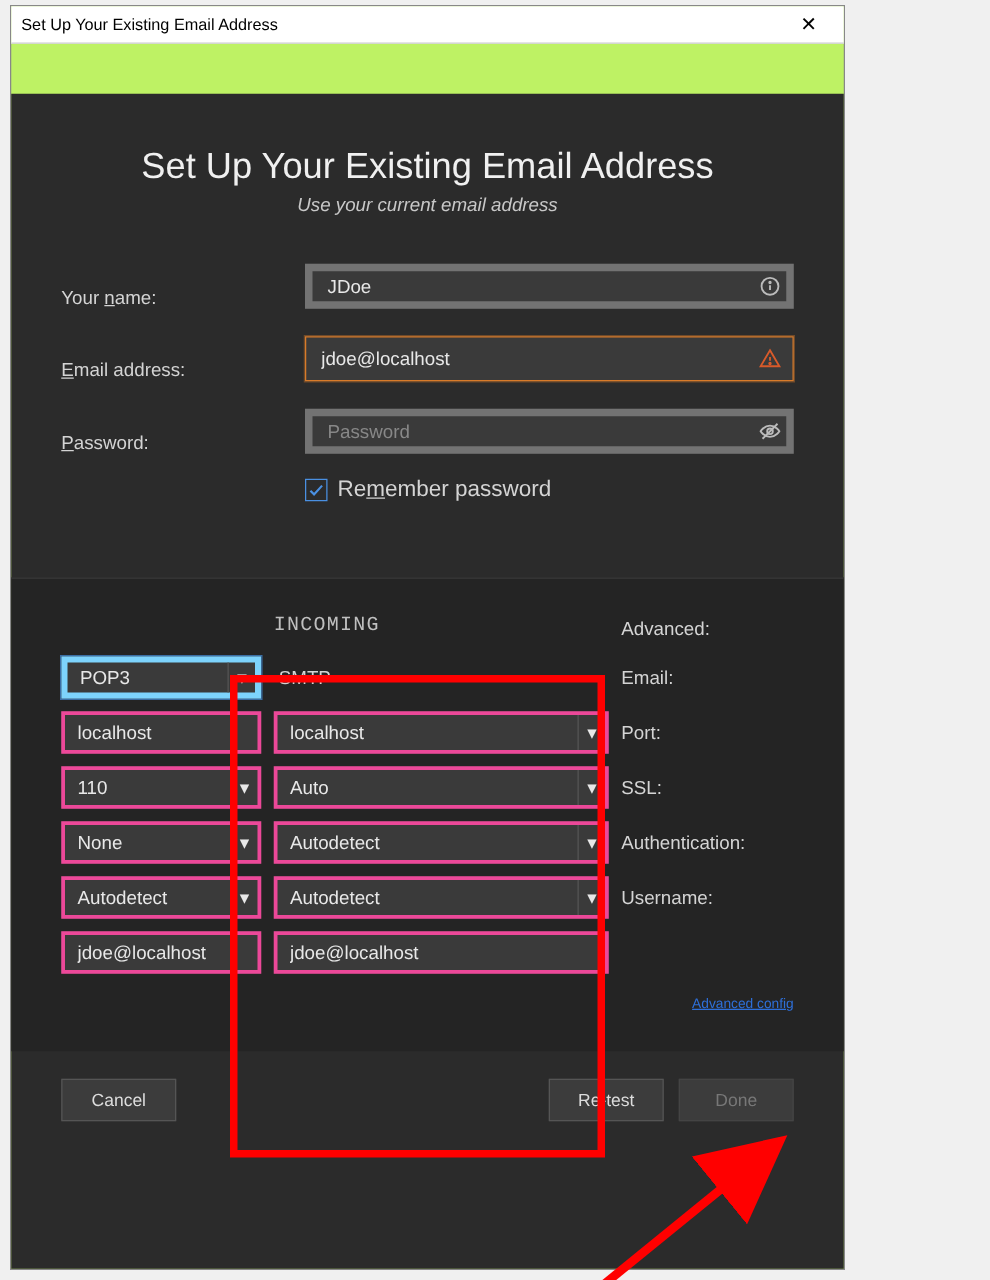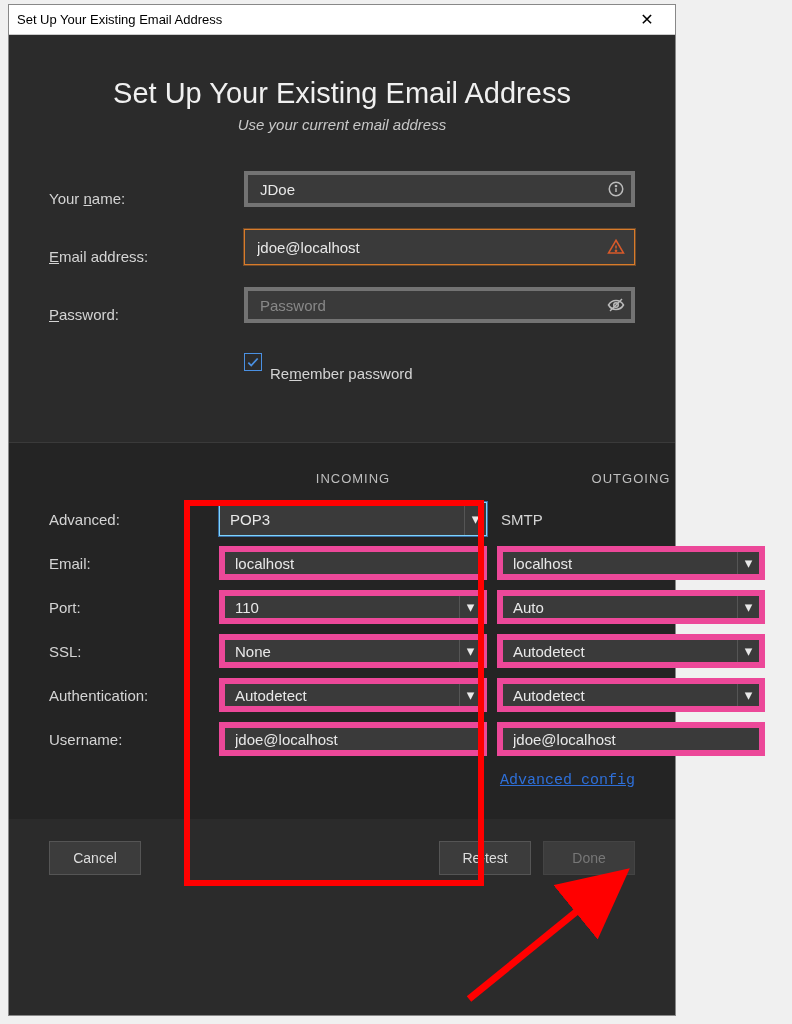--- a/index.html
+++ b/index.html
@@ -10,23 +10,24 @@
     height: 1024px;
     position: relative;
   }
   .window {
     position: absolute;
     left: 8px;
     top: 4px;
     width: 668px;
     height: 1012px;
     border: 1px solid #888;
-    background: #fdba74;
+    background: #bef264;
     display: flex;
     flex-direction: column;
+    gap: 40px;
   }
   .titlebar {
     height: 30px;
     background: #fff;
     color: #000;
     display: flex;
     align-items: center;
     padding: 0 8px;
     font-size: 13px;
     border-bottom: 1px solid #ccc;
@@ -79,21 +80,21 @@
   .input-wrap {
     flex: 1;
     position: relative;
     display: flex;
     align-items: center;
   }
   .txt {
     width: 100%;
     height: 36px;
     background: #3a3a3a;
-    border: 4px solid #737373;
+    border: 6px solid #737373;
     color: #e8e8e8;
     padding: 0 38px 0 12px;
     font-size: 15px;
   }
   .txt.highlight {
     border: 1px solid #d87b2a;
     box-shadow: 0 0 0 1px rgba(216,123,42,0.4);
   }
   .txt::placeholder { color: #888; }
   .ico-right {
@@ -116,61 +117,61 @@
     width: 18px;
     height: 18px;
     border: 1px solid #4a90e2;
     display: inline-flex;
     align-items: center;
     justify-content: center;
     margin-right: 8px;
     background: #2b2b2b;
   }
   .cbox svg { width: 14px; height: 14px; }
-  .check-label { font-size: 15px; color: #d4d4d4; margin-top: 24px; }
+  .check-label { font-size: 18px; color: #d4d4d4; }
   .check-label .ul { text-decoration: underline; }
 
   .lower {
     background: #242424;
     border-top: 1px solid #3a3a3a;
     padding: 28px 40px 30px 40px;
     margin-top: 30px;
   }
   .server-grid {
     display: grid;
     grid-template-columns: 160px 268px 268px;
     row-gap: 10px;
     column-gap: 10px;
     align-items: center;
   }
   .col-head {
-    text-align: center;
-    font-size: 13px;
+    font-size: 16px;
     letter-spacing: 1px;
     color: #bfbfbf;
     padding-bottom: 6px;
+    font-family: Liberation Mono, monospace;
   }
   .rlabel {
     font-size: 15px;
     color: #d4d4d4;
   }
   .sel, .inp {
     height: 34px;
     background: #3a3a3a;
-    border: 6px solid #ec4899;
+    border: 3px solid #ec4899;
     color: #e8e8e8;
     font-size: 15px;
     padding: 0 10px;
     display: flex;
     align-items: center;
     justify-content: space-between;
     position: relative;
   }
   .sel.selected {
-    border: 1px solid #7dd3fc;
+    border: 5px solid #7dd3fc;
     outline: 1px solid #3a6ea5;
   }
   .sel .chev {
     width: 22px;
     height: 100%;
     display: flex;
     align-items: center;
     justify-content: center;
     border-left: 1px solid #555;
     margin-right: -10px;
@@ -187,24 +188,23 @@
     font-size: 15px;
     color: #d4d4d4;
     padding-left: 4px;
   }
   .adv-row {
     text-align: right;
     margin-top: 14px;
   }
   .adv-link {
     color: #2e6fd8;
-    font-size: 15px;
+    font-size: 11px;
     text-decoration: underline;
     cursor: pointer;
-    font-family: Liberation Mono, monospace;
   }
   .button-bar {
     display: flex;
     justify-content: space-between;
     padding: 22px 40px 20px;
   }
   .btn {
     height: 34px;
     min-width: 92px;
     padding: 0 18px;
@@ -302,21 +302,20 @@
             </svg>
         </span>
         <span class="check-label"><span>Re</span><span class="ul">m</span><span>ember password</span></span>
       </div>
     </div>
 
     <div class="lower">
       <div class="server-grid">
         <div></div>
         <div class="col-head">INCOMING</div>
-        <div class="col-head">OUTGOING</div>
 
         <div class="rlabel">Advanced:</div>
         <div class="sel selected">
           <span>POP3</span>
           <span class="chev">▾</span>
         </div>
         <div class="static-txt">SMTP</div>
 
         <div class="rlabel">Email:</div>
         <div class="inp">

